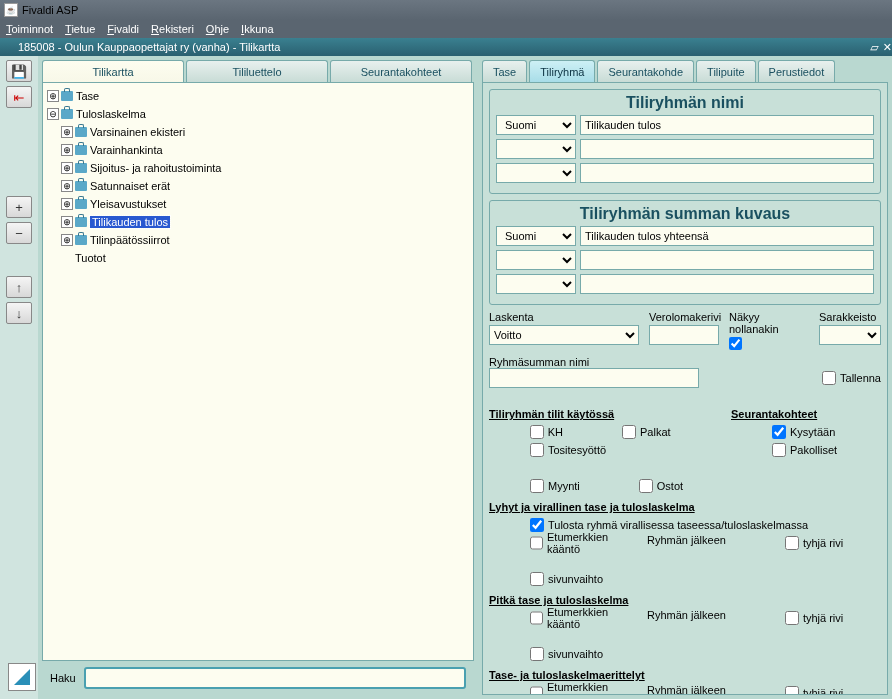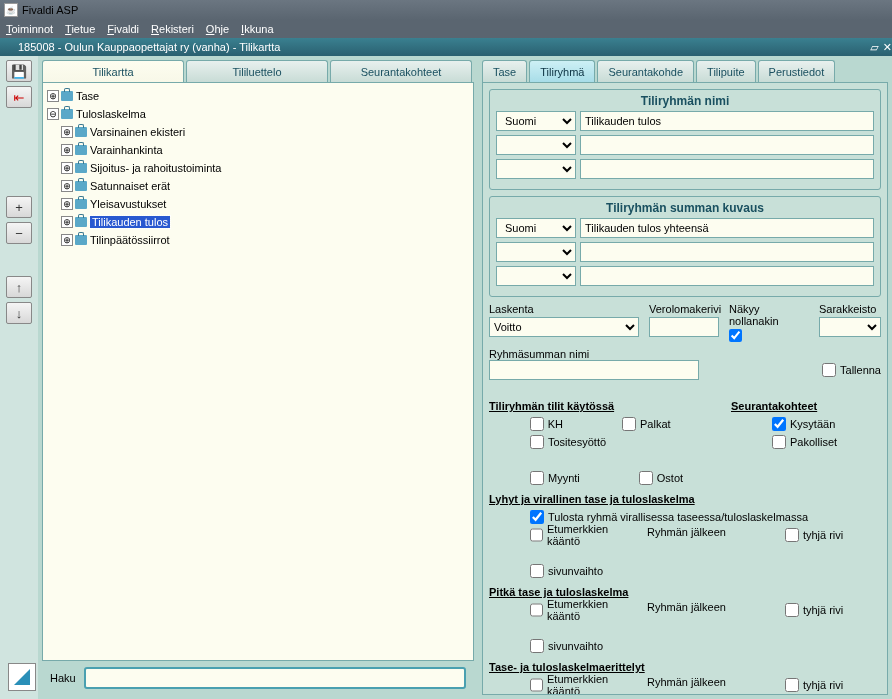--- a/index.html
+++ b/index.html
@@ -38,21 +38,21 @@
 
 .search-row { display: flex; align-items: center; padding: 6px 8px; gap: 8px; }
 .search-row input { flex: 1; height: 22px; background: #fdfdf0; border: 2px solid #4aa0b0; border-radius: 3px; padding: 0 4px; }
 
 .right-panel { flex: 1; background: #b9d8d0; padding: 4px; display: flex; flex-direction: column; overflow: hidden; }
 .rtabs { display: flex; height: 22px; }
 .rtab { padding: 0 10px; background: linear-gradient(#e8f0ee, #c8dcd6); border: 1px solid #7aa; border-bottom: none; display: flex; align-items: center; color: #1a5060; cursor: pointer; border-radius: 3px 3px 0 0; margin-right: 2px; }
 .rtab.active { background: linear-gradient(#cdf0f5, #a8dde8); color: #0a3040; }
 .right-content { flex: 1; background: #c8e0d8; border: 1px solid #7aa; padding: 6px; overflow: auto; }
 .panel-box { background: #c8e0d8; border: 1px solid #7aa; border-radius: 3px; padding: 4px 6px 6px 6px; margin-bottom: 6px; }
-.panel-title { text-align: center; color: #1a5060; font-weight: bold; font-size: 12px; margin-bottom: 3px; }
+.panel-title { text-align: center; color: #1a5060; font-weight: bold; font-size: 16px; margin-bottom: 3px; }
 .row { display: flex; gap: 4px; margin-bottom: 4px; align-items: center; }
 .lang-select { width: 80px; height: 20px; background: #fdfdf0; border: 1px solid #7aa; padding-left: 4px; }
 .text-input { flex: 1; height: 20px; background: #fdfdf0; border: 1px solid #7aa; padding: 0 4px; }
 .label { color: #000; }
 .section-title { font-weight: bold; color: #000; margin: 6px 0 3px 0; text-decoration: underline; }
 .chk-row { display: flex; align-items: center; gap: 4px; height: 18px; padding-left: 41px; }
 .chk-row input[type=checkbox] { width: 14px; height: 14px; }
 .logo-corner { position: absolute; left: 8px; bottom: 8px; width: 28px; height: 28px; background: #fff; border: 1px solid #888; display: flex; align-items: center; justify-content: center; }
 .four-col { display: flex; gap: 10px; margin-bottom: 4px; }
 .four-col > div { display: flex; flex-direction: column; gap: 2px; }
@@ -146,20 +146,24 @@
       <div class="tree-node ind1 selected">
           <span class="tree-toggle">⊕</span>
           <span class="tree-icon"></span>
           <span class="tlabel">Tilikauden tulos</span>
         </div>
       <div class="tree-node ind1">
           <span class="tree-toggle">⊕</span>
           <span class="tree-icon"></span>
           <span class="tlabel">Tilinpäätössiirrot</span>
         </div>
+      <div class="tree-node">
+          <span class="tree-toggle leaf"></span>
+          <span class="tlabel" style="margin-left:14px;">Tuotot</span>
+        </div>
     </div>
     <div class="search-row">
       <span class="label">Haku</span>
       <input type="text" style="">
     </div>
   </div>
 
   <div class="right-panel">
     <div class="rtabs">
       <div class="rtab">Tase</div>

